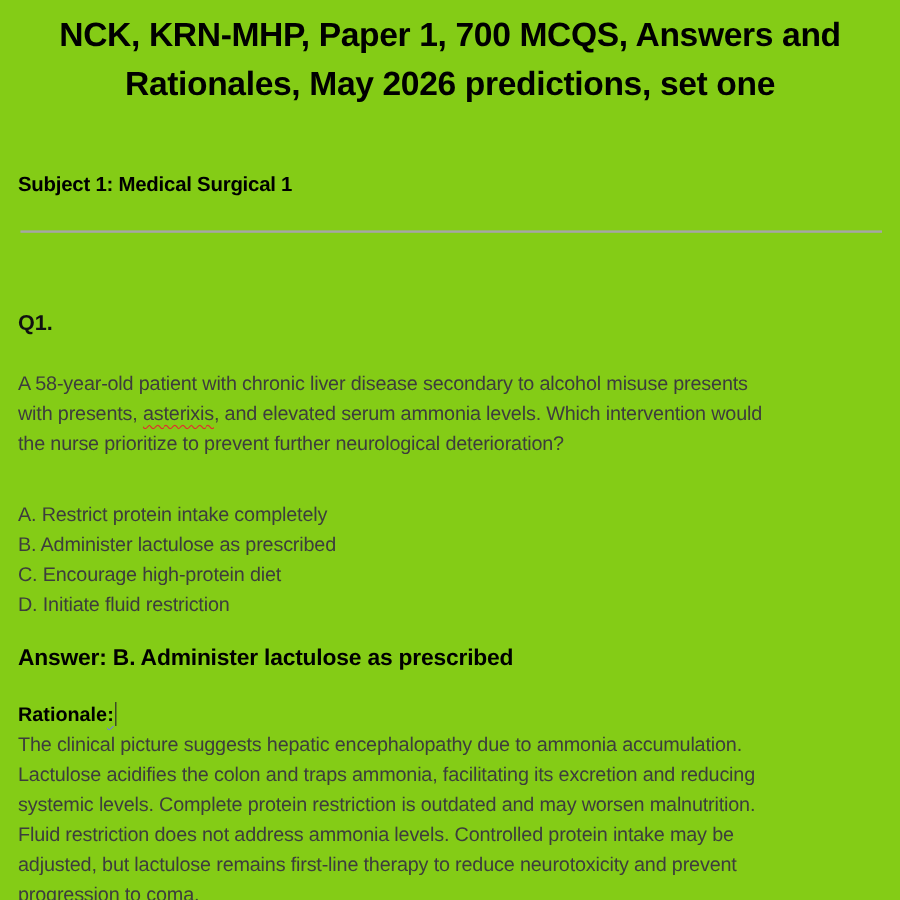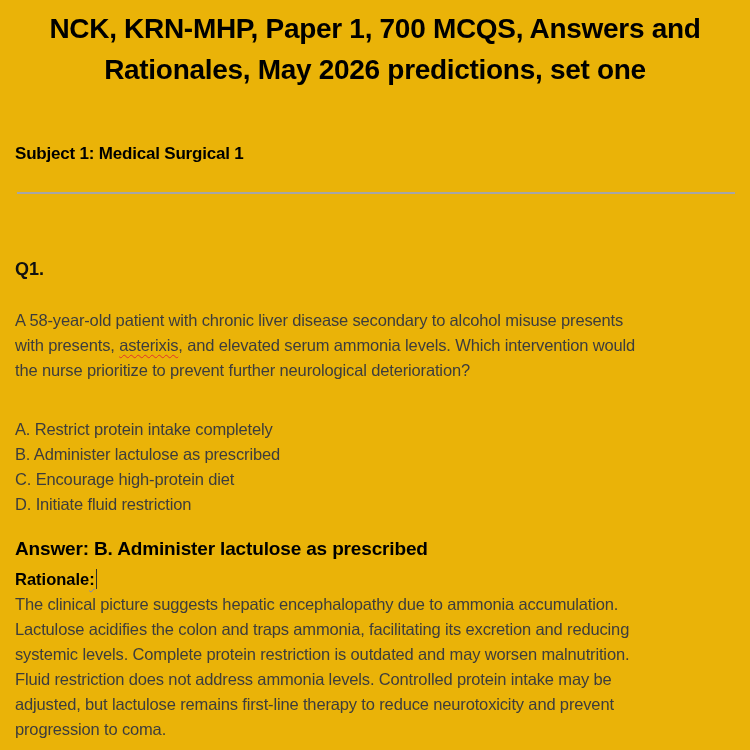--- a/index.html
+++ b/index.html
@@ -5,21 +5,21 @@
   html, body {
     margin: 0;
     padding: 0;
     background: #ffffff;
   }
   .page {
     position: relative;
     width: 750px;
     height: 750px;
     overflow: hidden;
-    background: #eab308;
+    background: #84cc16;
     font-family: "Liberation Sans", "DejaVu Sans", sans-serif;
     color: #3d3d3d;
     box-sizing: border-box;
     padding: 0 15px;
   }
   .doc-title {
     margin: 8px 0 0 0;
     text-align: center;
     font-size: 28px;
     line-height: 41px;
@@ -63,21 +63,21 @@
   .answer-line {
     margin-top: 19px;
     font-size: 19px;
     line-height: 25px;
     letter-spacing: -0.15px;
     font-weight: 700;
     color: #000000;
     white-space: nowrap;
   }
   .rationale-label-line {
-    margin-top: 6px;
+    margin-top: 23px;
     font-size: 16.5px;
     line-height: 25px;
     font-weight: 700;
     color: #000000;
     white-space: nowrap;
   }
   .rationale-body { margin-top: 0; }
   .misspelled {
     text-decoration-line: underline;
     text-decoration-style: wavy;

